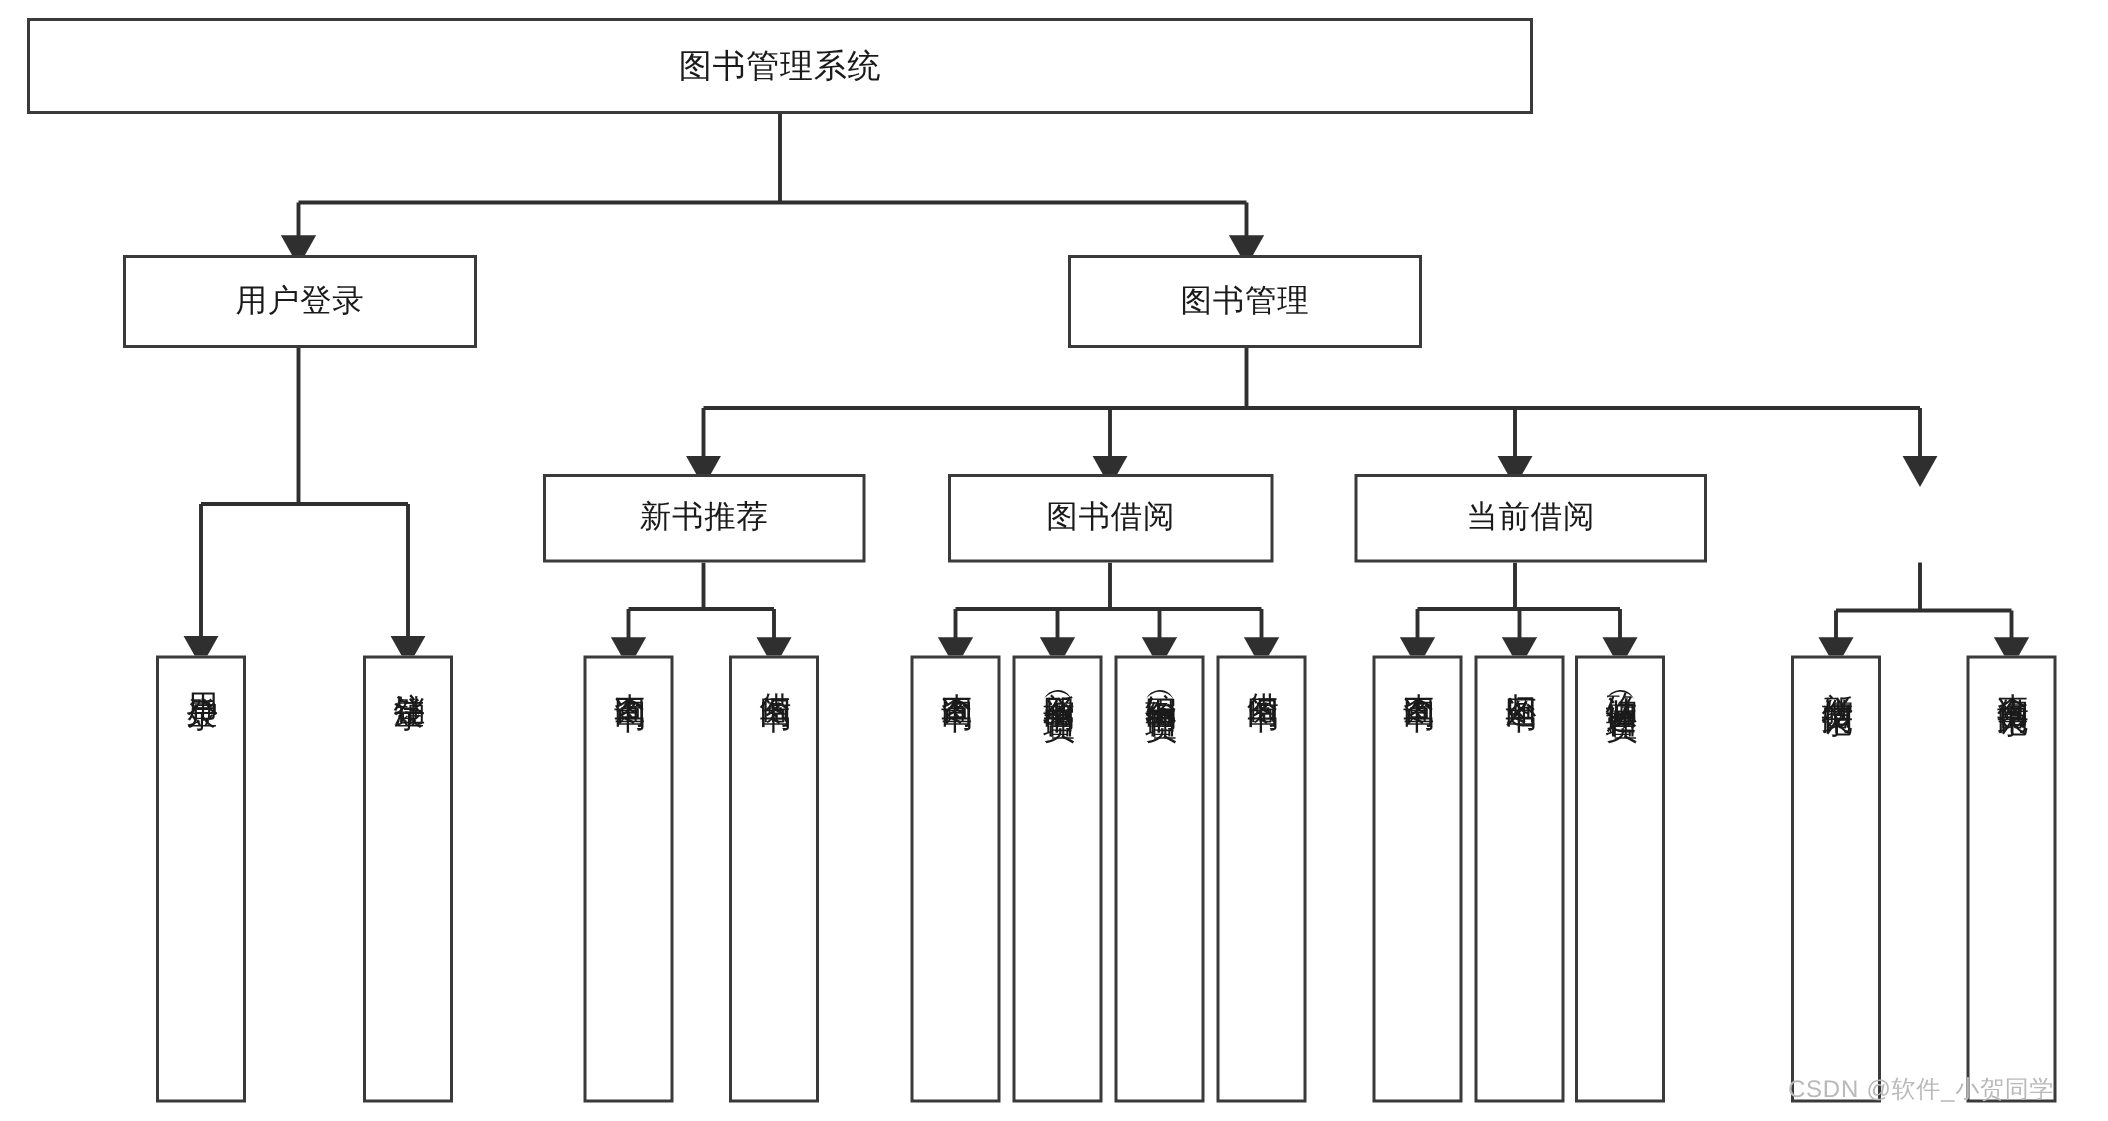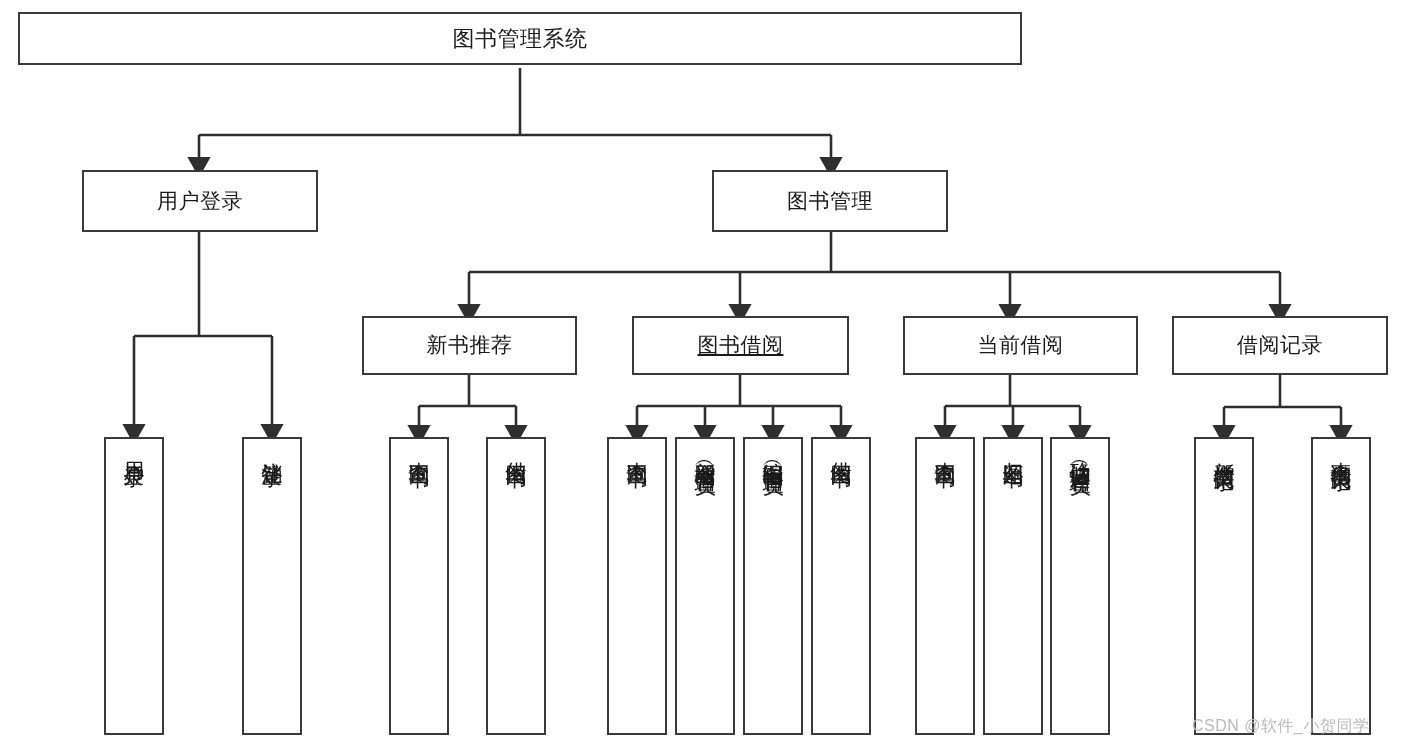--- a/index.html
+++ b/index.html
@@ -122,43 +122,40 @@
       <path d="M1013,406 L1013,428" marker-end="url(#arrow)"></path>
       <path d="M1080,406 L1080,428" marker-end="url(#arrow)"></path>
 
       <path d="M1280,375 L1280,407"></path>
       <path d="M1224,407 L1341,407"></path>
       <path d="M1224,407 L1224,428" marker-end="url(#arrow)"></path>
       <path d="M1341,407 L1341,428" marker-end="url(#arrow)"></path>
     </g>
   </svg>
 
-  <div class="node horiz root" style="left:18px; top:12px; width:1004px; height:53px;">
+  <div class="node horiz root" style="left:18px; top:12px; width:1004px; height:64px;">
     <span class="node-label">图书管理系统</span>
   </div>
 
   <div class="node horiz" style="left:82px; top:170px; width:236px; height:62px;">
     <span class="node-label">用户登录</span>
   </div>
   <div class="node horiz" style="left:362px; top:316px; width:215px; height:59px;">
     <span class="node-label">新书推荐</span>
   </div>
 
   <div class="node horiz" style="left:712px; top:170px; width:236px; height:62px;">
     <span class="node-label">图书管理</span>
   </div>
-  <div class="node horiz" style="left:632px; top:316px; width:217px; height:59px;text-decoration:underline;">
+  <div class="node horiz" style="left:632px; top:316px; width:217px; height:59px;">
     <span class="node-label">图书借阅</span>
   </div>
   <div class="node horiz" style="left:903px; top:316px; width:235px; height:59px;">
     <span class="node-label">当前借阅</span>
   </div>
-  <div class="node horiz" style="left:1172px; top:316px; width:216px; height:59px;">
-    <span class="node-label">借阅记录</span>
-  </div>
 
   <div class="node vert" style="left:104px; top:437px; width:60px; height:298px;">
     <span class="node-label">用户登录</span>
   </div>
   <div class="node vert" style="left:242px; top:437px; width:60px; height:298px;">
     <span class="node-label">注销登录</span>
   </div>
 
   <div class="node vert" style="left:389px; top:437px; width:60px; height:298px;">
     <span class="node-label">查询图书</span>

